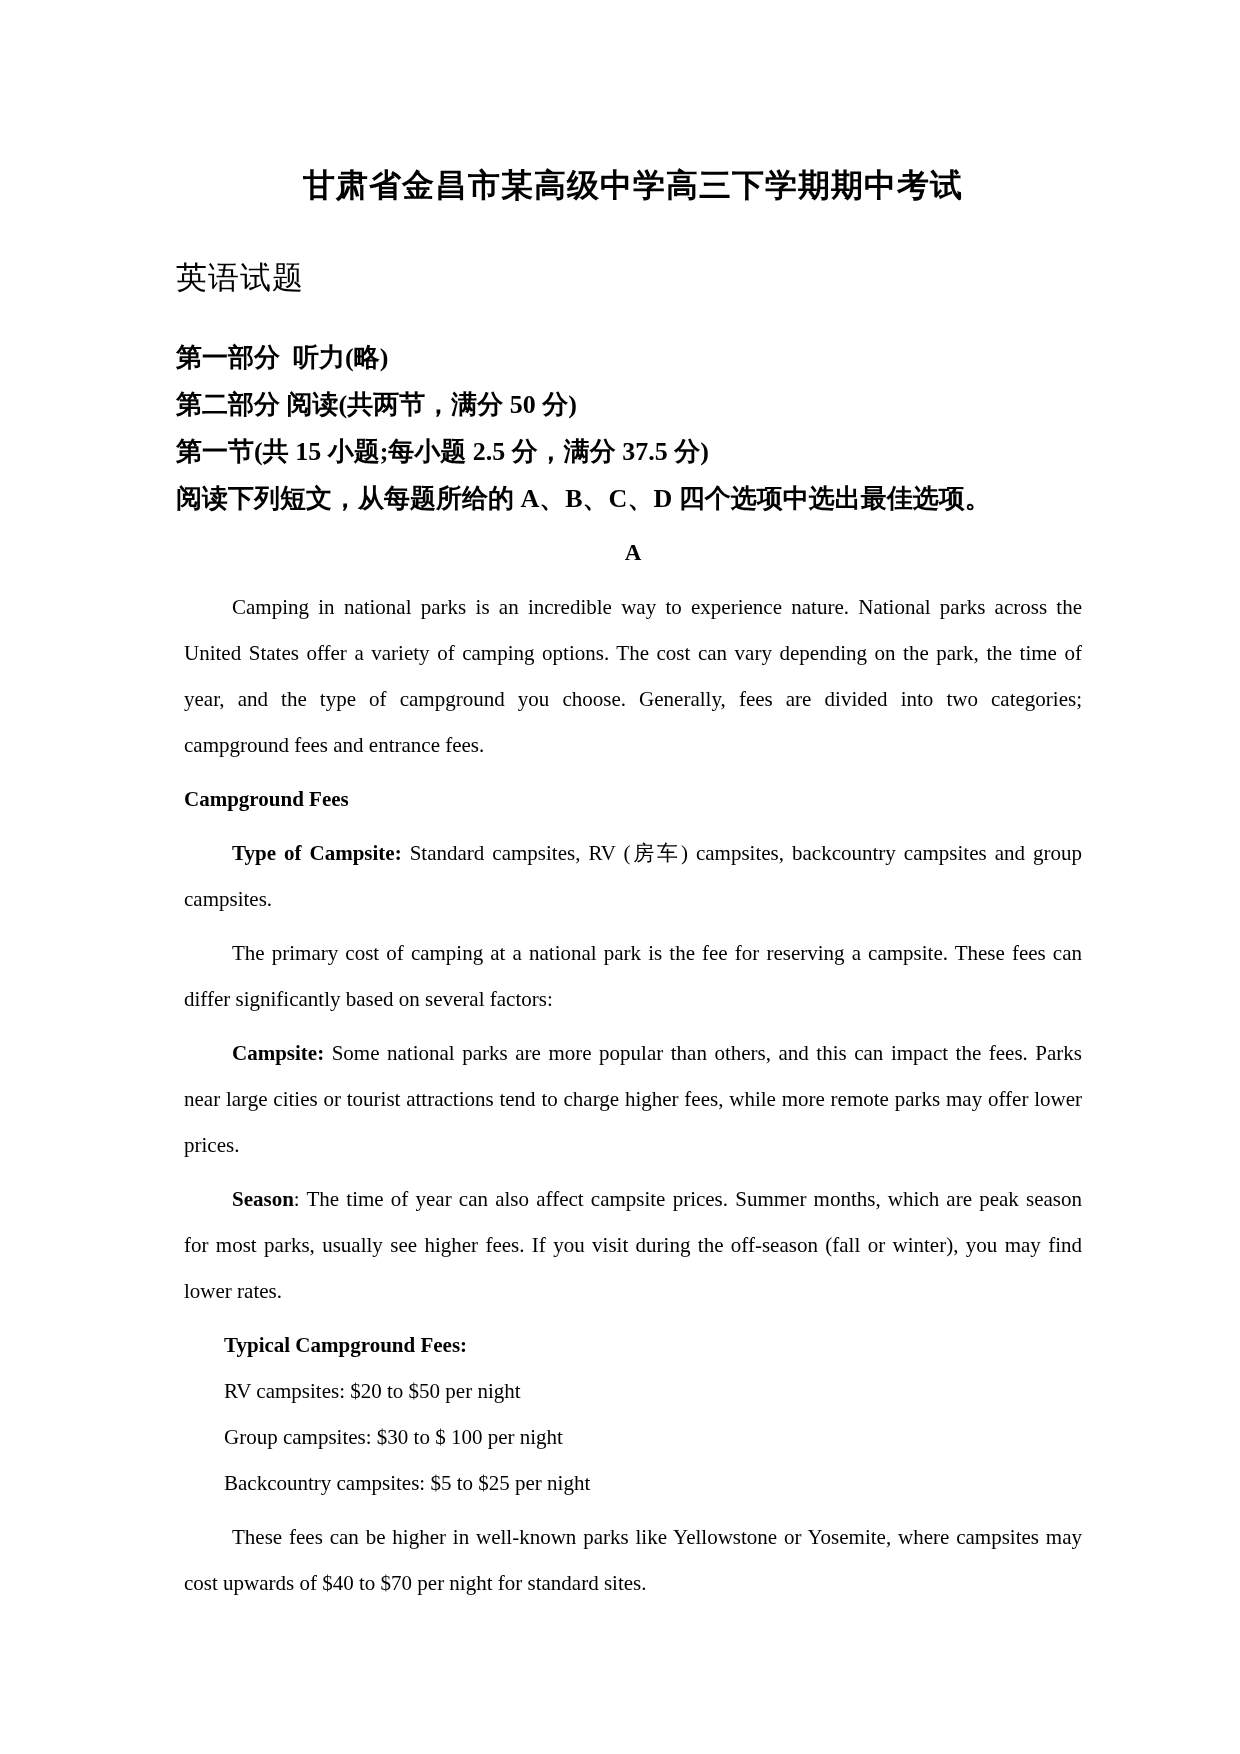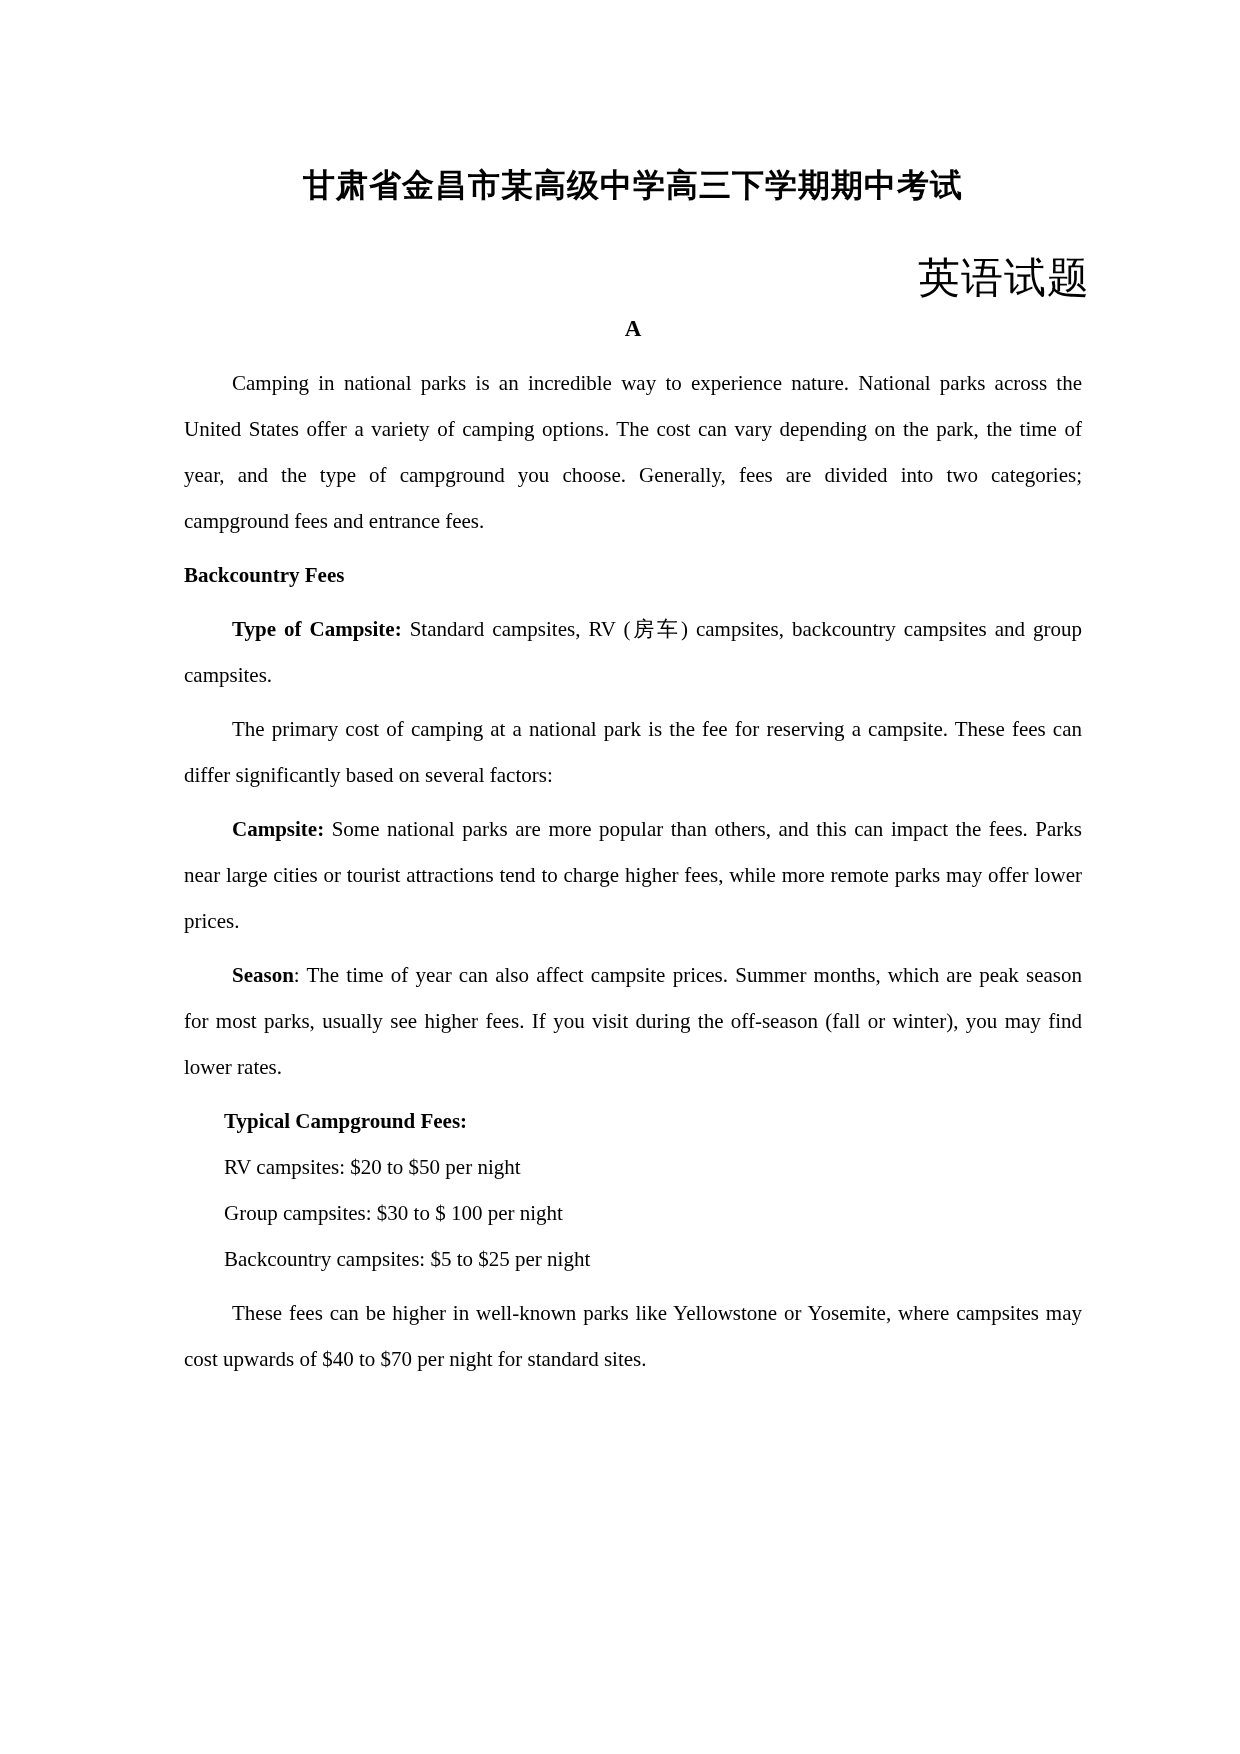--- a/index.html
+++ b/index.html
@@ -24,23 +24,23 @@
     font-weight: bold;
     font-size: 32px;
     line-height: 44px;
     text-align: center;
     letter-spacing: 1px;
   }
   .doc-subtitle {
     margin: 51px 0 0 0;
     font-family: "Liberation Sans", "DejaVu Sans", sans-serif;
     font-weight: normal;
-    font-size: 42px;
+    font-size: 31px;
     line-height: 40px;
-    text-align: right;
+    text-align: left;
     letter-spacing: 1px;
   }
   .section-heads {
     margin-top: 36px;
   }
   .section-head {
     font-family: "Liberation Serif", "DejaVu Serif", serif;
     font-weight: bold;
     font-size: 26px;
     line-height: 47px;
@@ -82,28 +82,34 @@
 </style>
 </head>
 <body>
 
 <div class="page">
 
   <h1 class="doc-title">甘肃省金昌市某高级中学高三下学期期中考试</h1>
 
   <h2 class="doc-subtitle">英语试题</h2>
 
+  <div class="section-heads">
+    <div class="section-head">第一部分  听力(略)</div>
+    <div class="section-head">第二部分 阅读(共两节，满分 50 分)</div>
+    <div class="section-head">第一节(共 15 小题;每小题 2.5 分，满分 37.5 分)</div>
+    <div class="section-head">阅读下列短文，从每题所给的 A、B、C、D 四个选项中选出最佳选项。</div>
+  </div>
 
   <div class="passage-label">A</div>
 
   <div class="passage">
 
     <p>Camping in national parks is an incredible way to experience nature. National parks across the United States offer a variety of camping options. The cost can vary depending on the park, the time of year, and the type of campground you choose. Generally, fees are divided into two categories; campground fees and entrance fees.</p>
 
-    <p class="no-indent bold">Backcountry Fees</p>
+    <p class="no-indent bold">Campground Fees</p>
 
     <p><span class="bold">Type of Campsite:</span><span> Standard campsites, RV (房车) campsites, backcountry campsites and group campsites.</span></p>
 
     <p>The primary cost of camping at a national park is the fee for reserving a campsite. These fees can differ significantly based on several factors:</p>
 
     <p><span class="bold">Campsite:</span><span> Some national parks are more popular than others, and this can impact the fees. Parks near large cities or tourist attractions tend to charge higher fees, while more remote parks may offer lower prices.</span></p>
 
     <p><span class="bold">Season</span><span>: The time of year can also affect campsite prices. Summer months, which are peak season for most parks, usually see higher fees. If you visit during the off-season (fall or winter), you may find lower rates.</span></p>
 
     <div class="fees-heading">Typical Campground Fees:</div>

